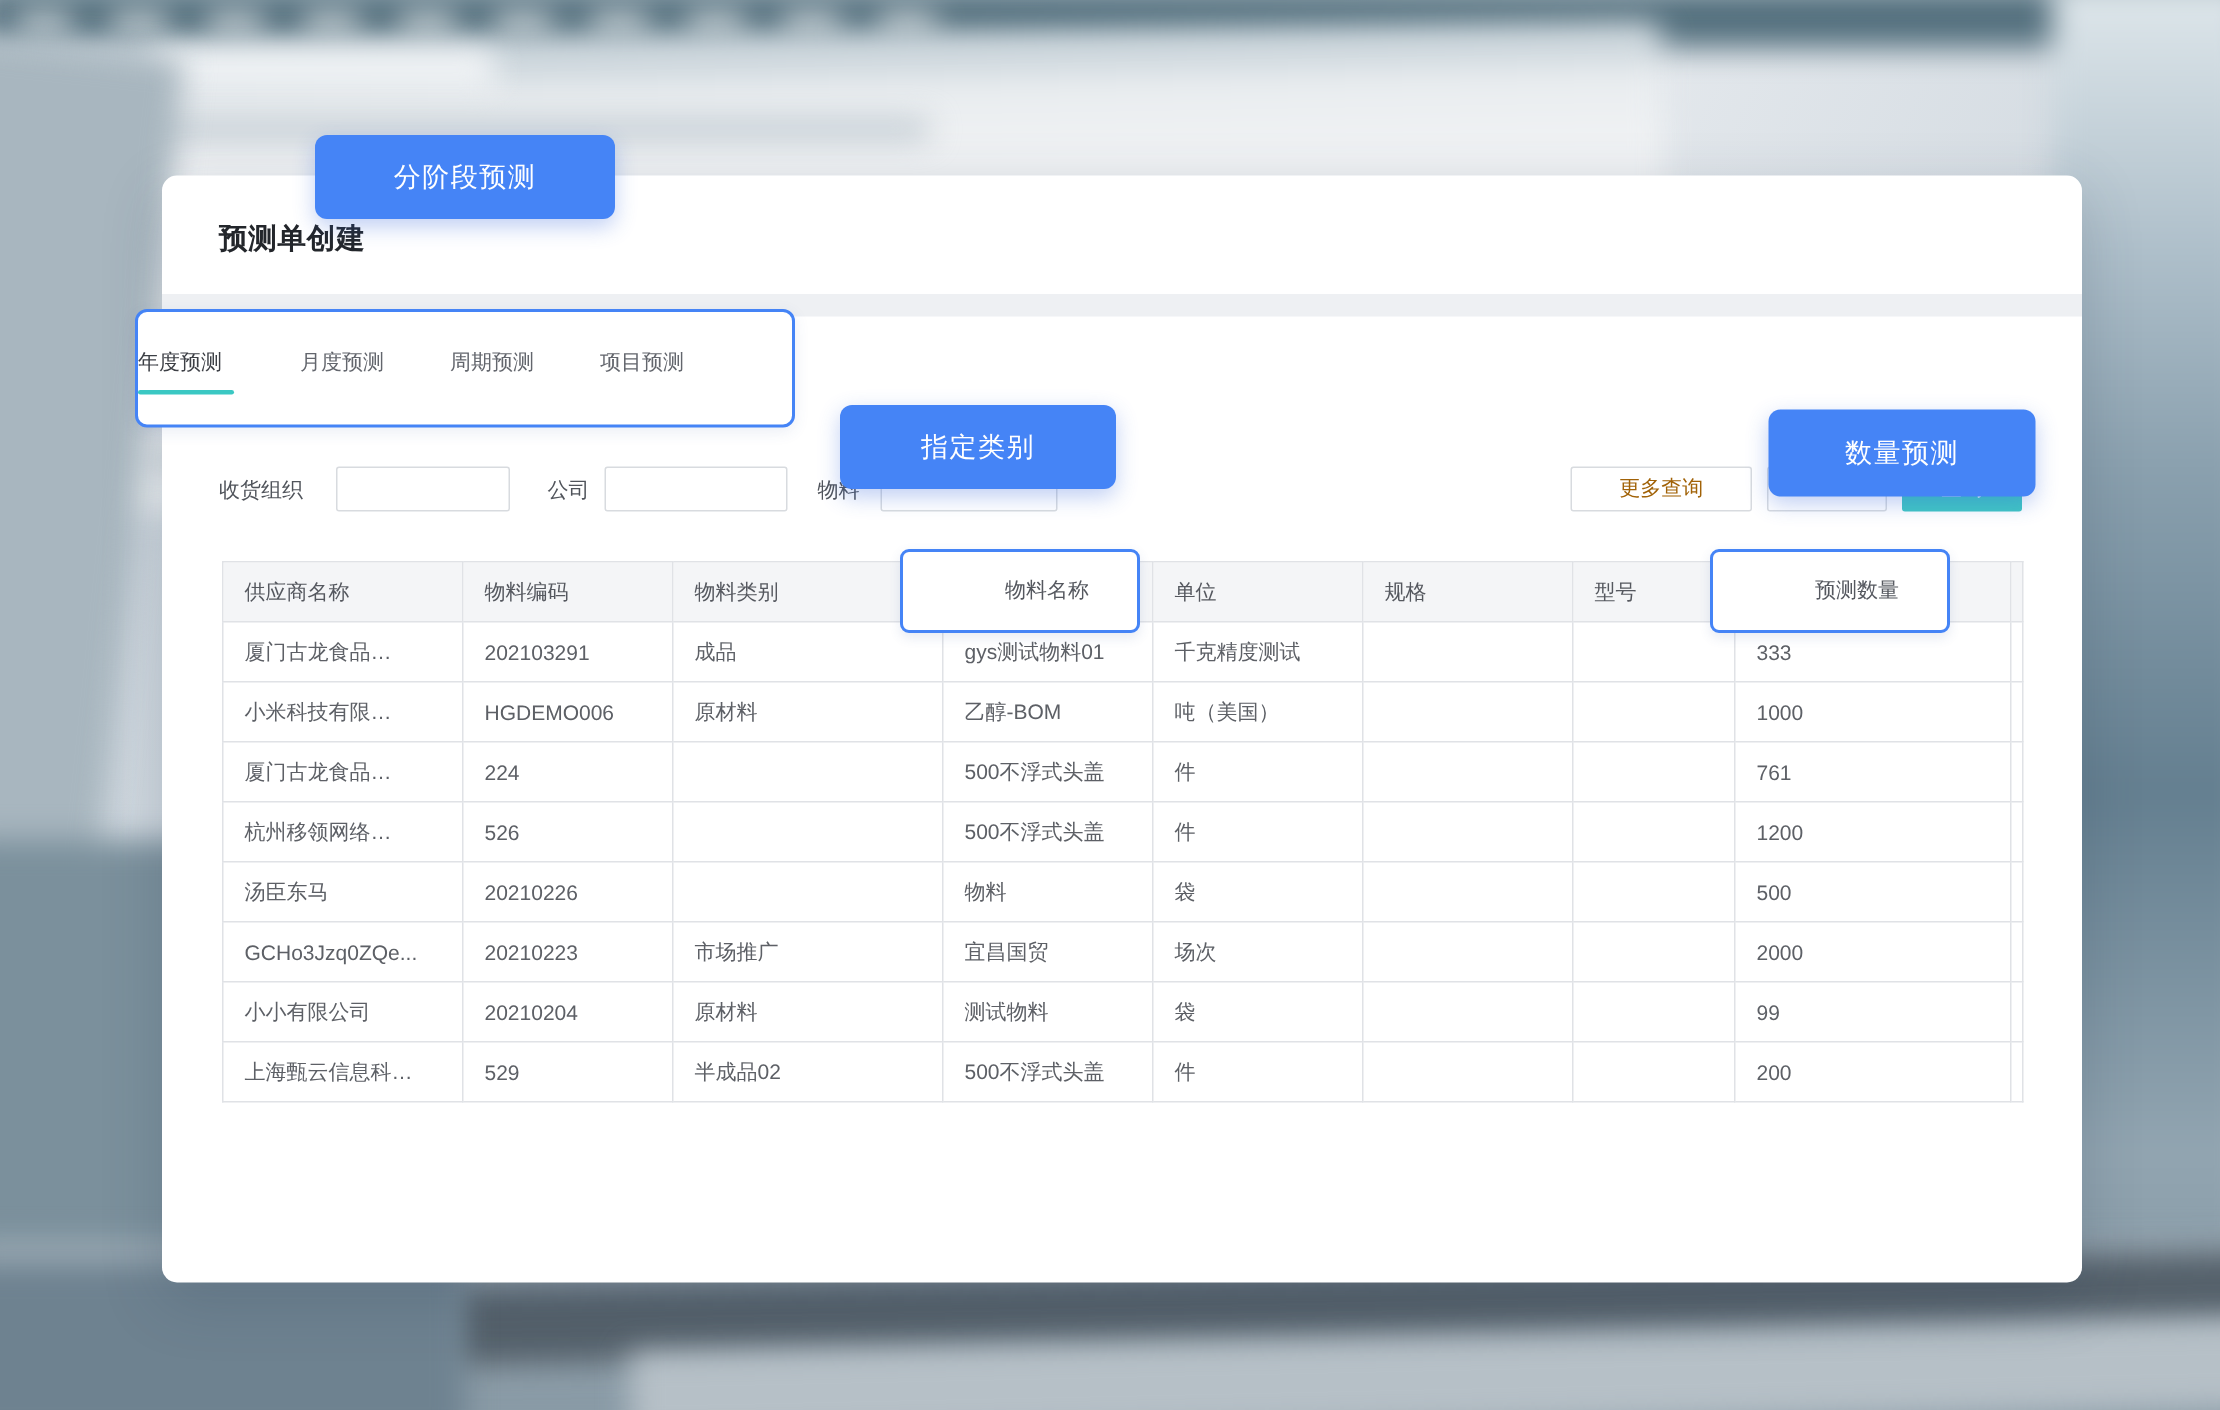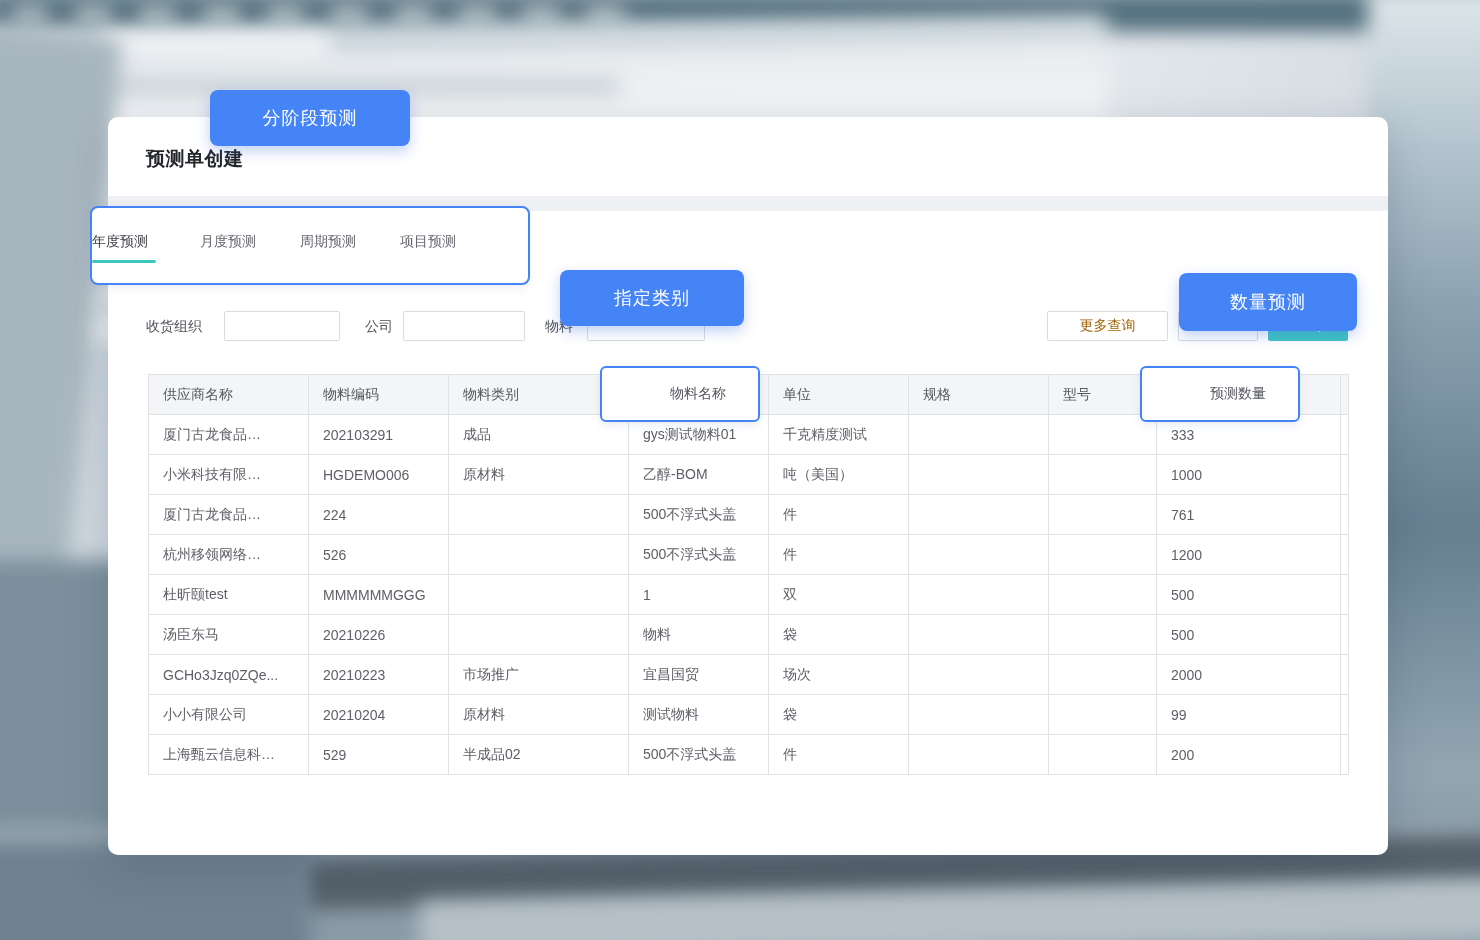--- a/index.html
+++ b/index.html
@@ -180,31 +180,20 @@
               <td>526</td>
               <td></td>
               <td>500不浮式头盖</td>
               <td>件</td>
               <td></td>
               <td></td>
               <td>1200</td>
               <td class="c-last"></td>
             </tr>
             <tr>
-              <td>杜昕颐test</td>
-              <td>MMMMMMGGG</td>
-              <td></td>
-              <td>1</td>
-              <td>双</td>
-              <td></td>
-              <td></td>
-              <td>500</td>
-              <td class="c-last"></td>
-            </tr>
-            <tr>
               <td>汤臣东马</td>
               <td>20210226</td>
               <td></td>
               <td>物料</td>
               <td>袋</td>
               <td></td>
               <td></td>
               <td>500</td>
               <td class="c-last"></td>
             </tr>

